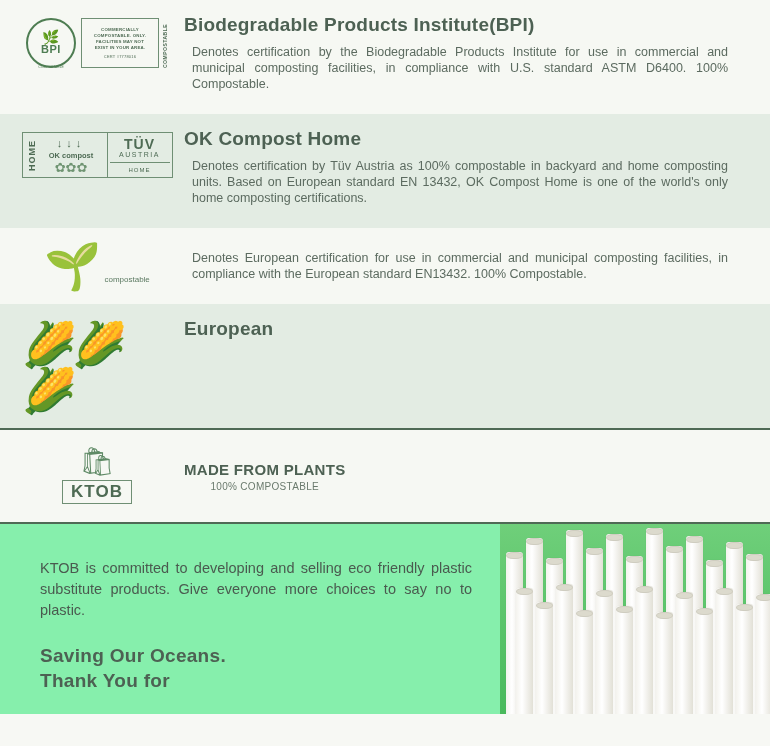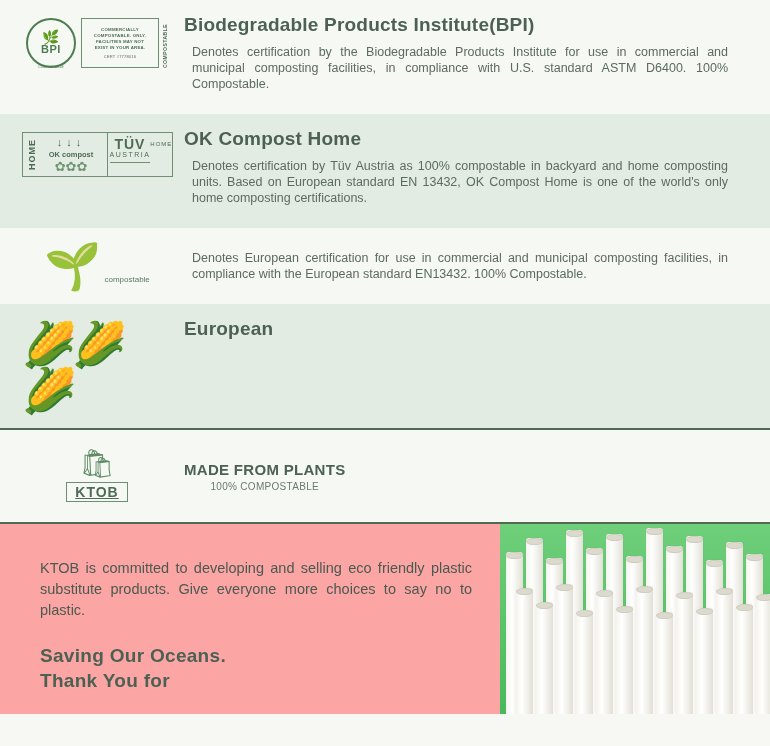--- a/index.html
+++ b/index.html
@@ -116,21 +116,21 @@
     writing-mode: vertical-rl; transform: rotate(180deg);
     font-size:9px; font-weight:bold; color:#4e6b54; letter-spacing:1px;
     margin-right:3px;
   }
   .okc-left-main { flex:1; text-align:center; }
   .okc-arrows { font-size:11px; color:#4e6b54; letter-spacing:4px; line-height:12px; }
   .okc-label { font-size:7.5px; font-weight:bold; color:#4e6b54; margin:2px 0 1px;text-align:center; }
   .okc-leaves { font-size:13px; color:#6f9472; line-height:13px; }
   .okc-right {
     width:60px; text-align:center; padding:4px 2px;
-    display:flex; justify-content:space-between;
+    display:flex; flex-direction:column; justify-content:space-between;
   }
   .okc-tuv { font-size:14px; font-weight:bold; color:#4e6b54; letter-spacing:1px; line-height:14px;}
   .okc-austria { font-size:7px; color:#4e6b54; letter-spacing:1.5px; border-bottom:1px solid #6f8f74; padding-bottom:4px;}
   .okc-home-small { font-size:6px; color:#4e6b54; letter-spacing:1px; padding-top:4px;}
 
   
   .seed-wrap { display:flex; align-items:flex-end; }
   .seed-glyph { font-size:46px; color:#6f9472; line-height:42px; font-family:"Liberation Serif", serif;}
   .seed-label { font-size:8px; color:#5c7a62; margin-left:3px; margin-bottom:4px; }
 
@@ -145,32 +145,32 @@
     border-top: 2px solid #4f6a55;
     box-sizing:border-box;
     height: 94px;
   }
   .ktob-logo {
     width:150px; min-width:150px;
     display:flex; flex-direction:column; align-items:center;
   }
   .ktob-bag { font-size:28px; color:#5f8a66; line-height:28px; }
   .ktob-name {
-    margin-top:4px; font-size:14px; font-weight:bold; letter-spacing:1px;
-    color:#4e6b54; border:1.5px solid #6f8f74; padding:1px 8px;text-decoration:underline;
+    margin-top:4px; font-size:17px; font-weight:bold; letter-spacing:1px;
+    color:#4e6b54; border:1.5px solid #6f8f74; padding:1px 8px;
   }
   .plants-texts { padding-left:12px;text-align:center; }
   .plants-title { font-size:15px; font-weight:bold; color:#4d6153; letter-spacing:.3px;}
   .plants-sub { font-size:10px; color:#6a7a6d; margin-top:3px; letter-spacing:.3px;}
 
   
   .bottom {
     display:flex;
     height: 190px;
-    background:#fca5a5;
+    background:#86efac;
   }
   .bottom-left {
     flex:1;
     padding: 34px 28px 0 40px;
     box-sizing:border-box;
   }
   .bottom-copy {
     font-size:14.5px;
     line-height:21px;
     color:#4a5a4f;

